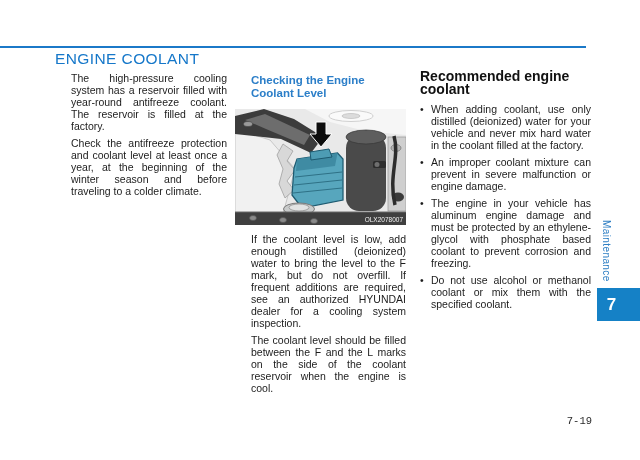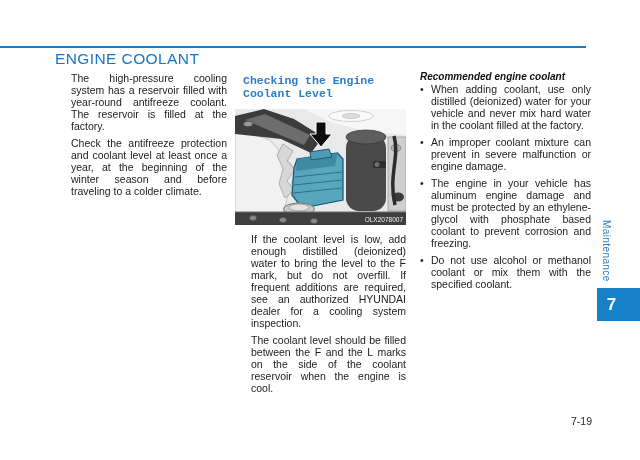--- a/index.html
+++ b/index.html
@@ -25,30 +25,29 @@
   .col-1 { left: 55px;  width: 172px; }
   .col-2 { left: 235px; width: 171px; }
   .col-3 { left: 420px; width: 171px; top: 70px; }
   .body-p {
     margin: 0 0 5px 16px;
     font-size: 10.5px; line-height: 12px;
     text-align: justify;
     color: #1c1c1c;
   }
   .blue-heading {
-    margin: 2px 0 9px 8px;
+    margin: 2px 0 9px 16px;
     font-size: 11.5px; line-height: 13px;
     font-weight: bold;
     color: #2b7ec8;
-    font-family: Liberation Mono, monospace;
   }
   .italic-heading {
-    margin: 0 0 0 0;
-    font-size: 10px; line-height: 13px;
-    font-weight: bold; font-style: italic;
+    margin: 0 0 7px 0;
+    font-size: 14px; line-height: 13px;
+    font-weight: bold; 
     color: #111111;
   }
   .figure-wrap {
     width: 171px; height: 116px;
     margin: 0 0 8px 0;
     line-height: 0;
   }
   .bullet-item {
     position: relative;
     margin: 0 0 5px 0;
@@ -76,20 +75,21 @@
     color: #ffffff;
     font-size: 17px; font-weight: bold;
     display: flex; align-items: center; justify-content: center;
     padding-right: 14px; box-sizing: border-box;
   }
   .page-number {
     position: absolute; left: 540px; top: 415px;
     width: 52px; text-align: right;
     font-size: 10.5px;
     color: #2a2a2a;
+    font-family: Liberation Mono, monospace;
   }
 </style>
 </head>
 <body>
 
 <div class="page">
 
   <div class="top-rule"></div>
 
   <div class="page-title">ENGINE COOLANT</div>

